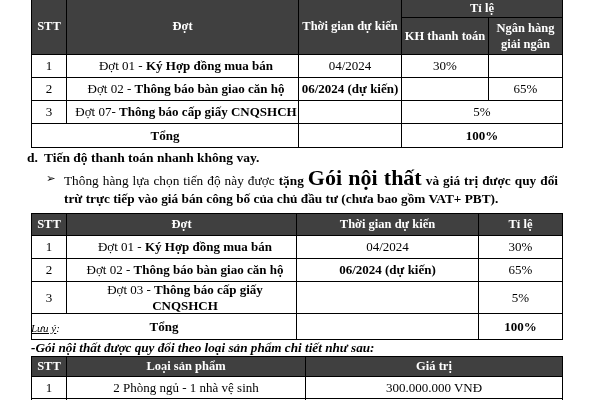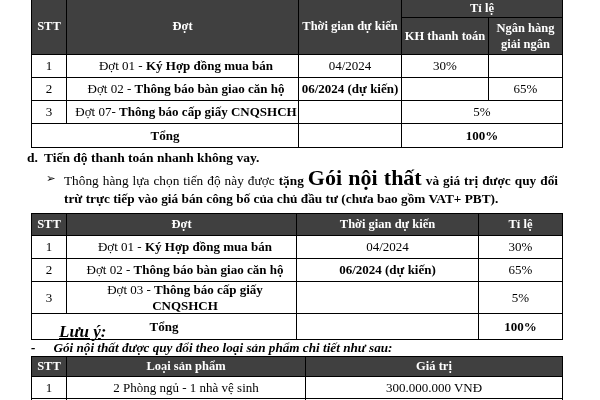--- a/index.html
+++ b/index.html
@@ -40,24 +40,24 @@
   }
   .d-heading .ttl { margin-left:6px; }
 
   .bullet { position:absolute; left:46px; top:169px; width:512px; display:flex; }
   .bullet .arrow {
     flex:0 0 18px; font-family:"DejaVu Sans",sans-serif; font-size:11.5px; padding-top:2px;
   }
   .bullet .btext { flex:1; text-align:justify; font-size:13.3px; line-height:18px; }
   .bullet .hl { font-size:22px; font-weight:700; }
 
-  .note-line { position:absolute; left:31px; top:322px; font-weight:700; font-style:italic; font-size:17px;padding-left:28px; }
+  .note-line { position:absolute; left:31px; top:322px; font-weight:400; font-style:italic; font-size:11px; }
   .note-line .u { text-decoration:underline; }
   .dash-line { position:absolute; left:31px; top:340px; font-weight:700; font-style:italic; font-size:13.2px; }
-  .dash-line .txt { margin-left:18px; }
+  .dash-line .txt { }
 </style>
 </head>
 <body>
 
 <div class="page">
 
   <table class="t t1">
     <colgroup>
         <col style="width:35px">
         <col style="width:232px">

